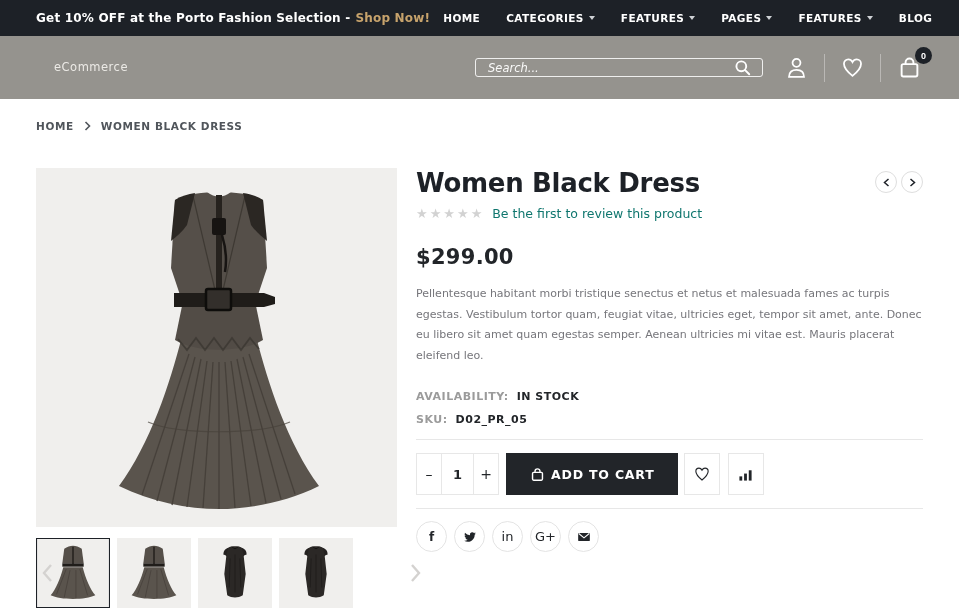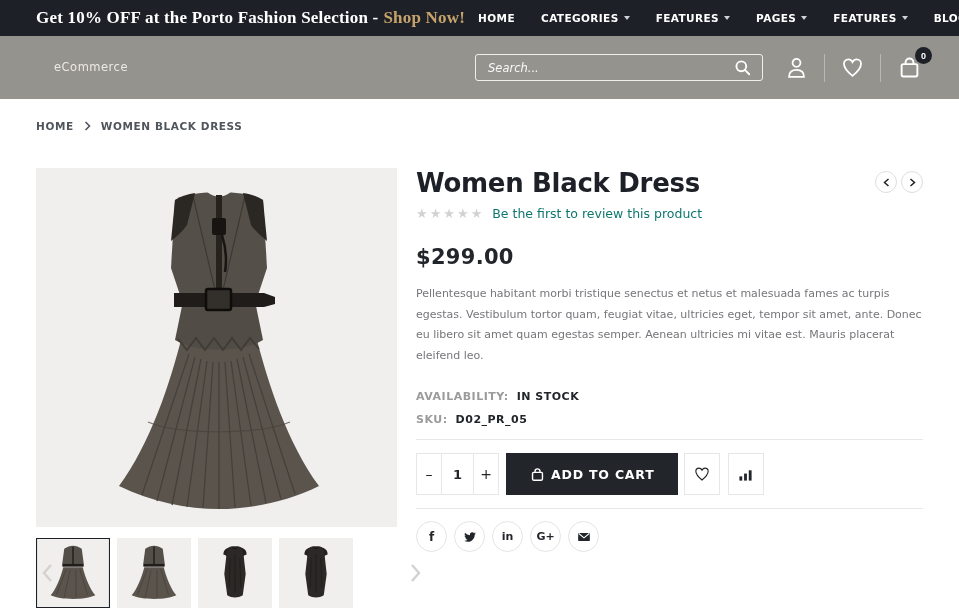--- a/index.html
+++ b/index.html
@@ -2,35 +2,35 @@
 <html><head>
 <meta charset="utf-8">
 <style>
   * { margin:0; padding:0; box-sizing:border-box; }
   html,body { width:959px; height:615px; overflow:hidden; background:#fff;
     font-family:"DejaVu Sans","Liberation Sans",sans-serif; }
 
   
   .topbar { height:36px; background:#1d2127; display:flex; align-items:center;
     justify-content:space-between; padding:0 36px; }
-  .promo { color:#fff; font-size:17px; font-weight:bold; letter-spacing:.2px; white-space:nowrap;font-family:Liberation Serif, serif; }
+  .promo { color:#fff; font-size:12px; font-weight:bold; letter-spacing:.2px; white-space:nowrap; }
   .promo a { color:#c7a36c; text-decoration:none; margin-left:5px; cursor:pointer; }
   .topnav { display:flex; align-items:center; }
   .nav-item { color:#fff; font-size:10.5px; font-weight:bold; letter-spacing:.4px;
     padding:0 13px; display:flex; align-items:center; cursor:pointer; white-space:nowrap; }
   .nav-item:last-child { padding-right:0; }
   .caret { margin-left:5px; width:0; height:0; border-left:3.5px solid transparent;
     border-right:3.5px solid transparent; border-top:4px solid #cfd2d6; }
 
   
   .header { height:63px; background:#95938e; display:flex; align-items:center; padding:0 36px; }
   .logo { cursor:pointer; line-height:1; }
   .logo-main { display:flex; align-items:center; color:#fff; font-size:27px; font-weight:bold; letter-spacing:-1px; }
   .logo-sub { color:#eceae6; font-size:11.5px; letter-spacing:.5px; text-align:center; margin-top:1px; padding-left:18px; }
-  .search { margin-left:auto; width:288px; height:27px; border:1px solid rgba(255,255,255,.85);
+  .search { margin-left:auto; width:288px; height:19px; border:1px solid rgba(255,255,255,.85);
     border-radius:3px; display:flex; align-items:center; }
   .search input { flex:1; min-width:0; background:transparent; border:0; outline:none;
     color:#fff; font-style:italic; font-size:11.5px; padding:0 12px; font-family:inherit; }
   .search input::placeholder { color:#fff; opacity:.95; }
   .search-btn { width:40px; height:100%; background:transparent; border:0; cursor:pointer;
     display:flex; align-items:center; justify-content:center; }
   .header-actions { display:flex; align-items:center; margin-left:21px; }
   .h-icon-btn { background:transparent; border:0; cursor:pointer; display:flex;
     align-items:center; justify-content:center; position:relative; padding:0; }
   .h-divider { width:1px; height:28px; background:rgba(255,255,255,.35); margin:0 15px; }
@@ -89,21 +89,21 @@
     display:flex; align-items:center; gap:5px; font-family:inherit; }
   .icon-btn { width:36px; border:1px solid #e7e7e7; background:#fff; cursor:pointer;
     display:flex; align-items:center; justify-content:center; }
   .icon-btn.wish { margin-left:6px; }
   .icon-btn.compare { margin-left:8px; }
 
   .social { display:flex; gap:7px; margin-top:12px; }
   .social-btn { width:31px; height:31px; border-radius:50%; border:1px solid #e4e4e4;
     background:#fff; cursor:pointer; display:flex; align-items:center; justify-content:center;
     color:#222529; font-size:12px; font-weight:bold; font-family:inherit; }
-  .social-btn .small-glyph { font-size:11px; font-weight:bold; }
+  .social-btn .small-glyph { font-size:13px; font-weight:normal; }
 </style>
 </head>
 <body>
 
 <div class="topbar">
   <div class="promo">
     <span>Get 10% OFF at the Porto Fashion Selection -</span><a>Shop Now!</a>
   </div>
   <div class="topnav">
     <div class="nav-item">

